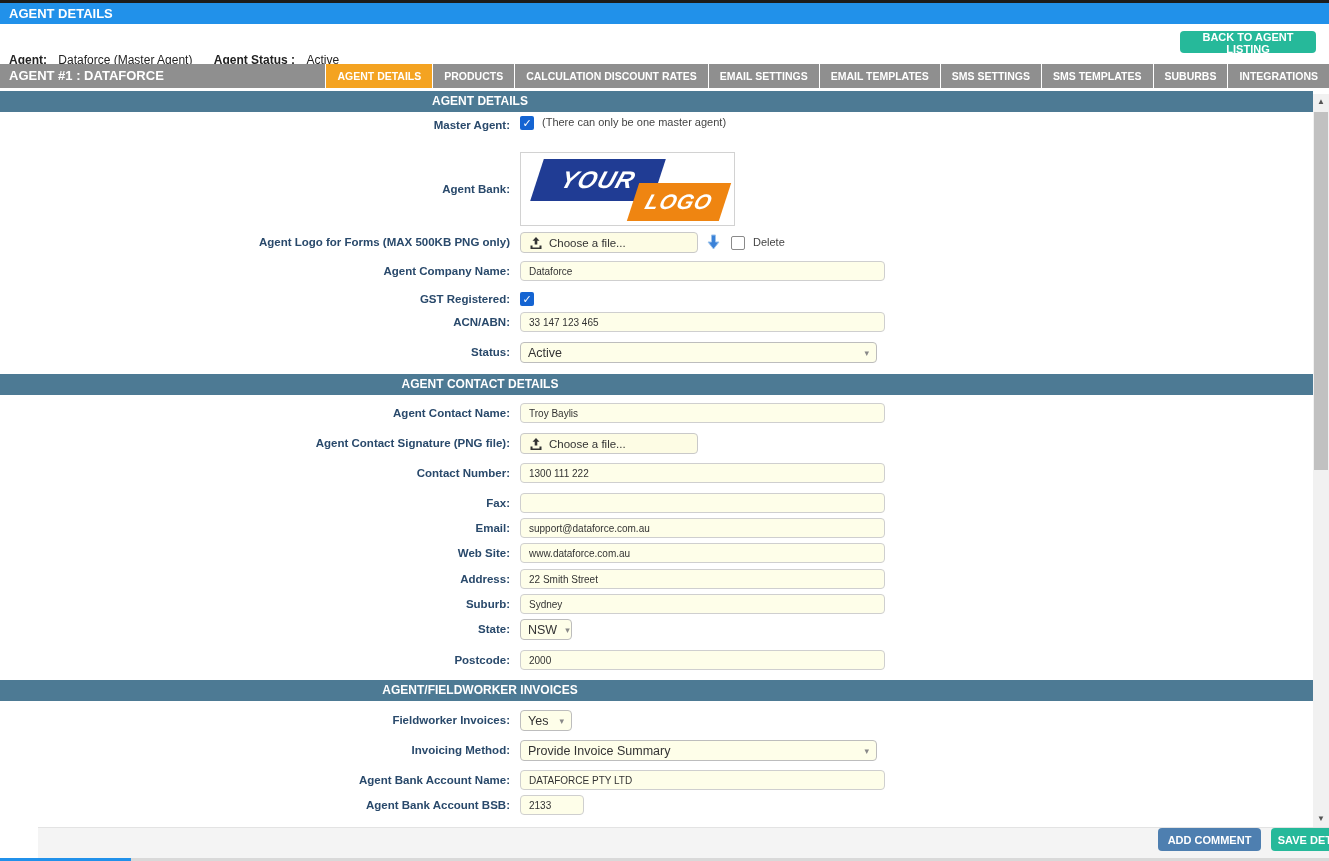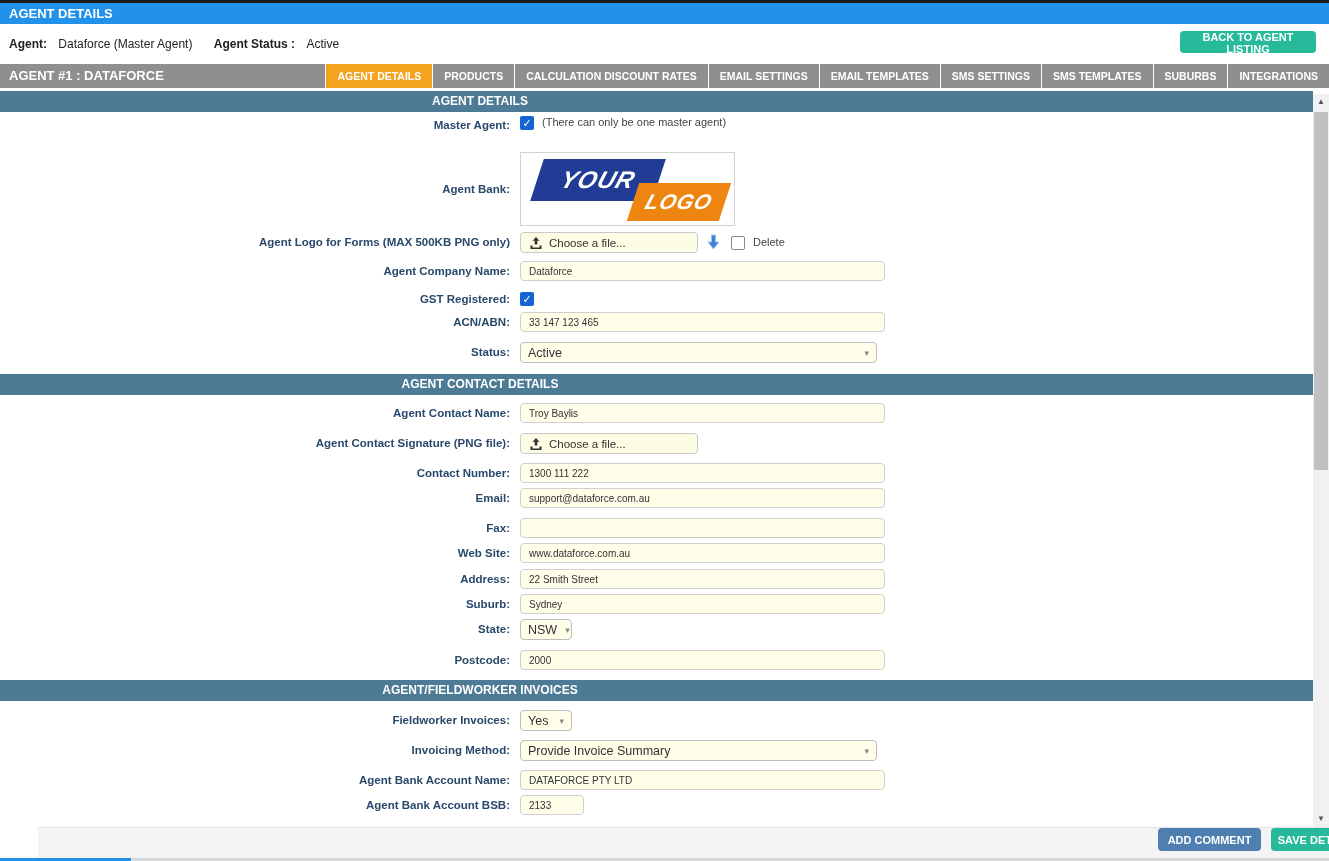--- a/index.html
+++ b/index.html
@@ -5,21 +5,21 @@
   * { margin:0; padding:0; box-sizing:border-box; }
   html,body { width:1329px; height:861px; font-family:"Liberation Sans", sans-serif; background:#fff; overflow:hidden; }
   .abs { position:absolute; }
   
   #top-strip { top:0; left:0; width:1329px; height:3px; background:#1c1c1c; }
   
   #title-bar { top:3px; left:0; width:1329px; height:21px; background:#2191ea; color:#fff;
                font-weight:bold; font-size:13px; line-height:21px; padding-left:9px; }
   
   #info-row { top:24px; left:0; width:1329px; height:40px; background:#fff; font-size:12px; color:#222; }
-  #info-row .inner { padding:13px 0 0 9px; }
+  #info-row .inner { padding:29px 0 0 9px; }
   #info-row b { font-weight:bold; }
   #info-row .val { margin:0 18px 0 8px; }
   .btn-teal { background:#26b99a; color:#fff; border:none; border-radius:4px; font-weight:bold;
               font-size:11px; font-family:"Liberation Sans",sans-serif; cursor:pointer; }
   #back-btn { top:31px; left:1180px; width:136px; height:22px; }
   
   #tab-bar { top:64px; left:0; width:1329px; height:24px; background:#8f8f8f; display:flex; align-items:center; }
   #agent-no-title { color:#fff; font-weight:bold; font-size:13px; line-height:24px; padding-left:9px; flex:1; white-space:nowrap; }
   .tab { color:#fff; font-weight:bold; font-size:10.5px; line-height:24px; padding:0 11px;
          border-left:1px solid #fff; white-space:nowrap; cursor:pointer; }
@@ -198,31 +198,31 @@
     </div>
   </div>
 
   <div class="frow mt9">
     <div class="lbl">Contact Number:</div>
     <div class="fld">
         <input class="ti w-full" value="1300 111 222" style="">
       </div>
   </div>
 
-  <div class="frow mt5">
-    <div class="lbl">Email:</div>
-    <div class="fld">
-        <input class="ti w-full" value="support@dataforce.com.au" style="">
-      </div>
-  </div>
-
   <div class="frow mt10">
     <div class="lbl">Fax:</div>
     <div class="fld">
         <input class="ti w-full" value="" style="">
+      </div>
+  </div>
+
+  <div class="frow mt5">
+    <div class="lbl">Email:</div>
+    <div class="fld">
+        <input class="ti w-full" value="support@dataforce.com.au" style="">
       </div>
   </div>
 
   <div class="frow mt5">
     <div class="lbl">Web Site:</div>
     <div class="fld">
         <input class="ti w-full" value="www.dataforce.com.au" style="">
       </div>
   </div>
 

